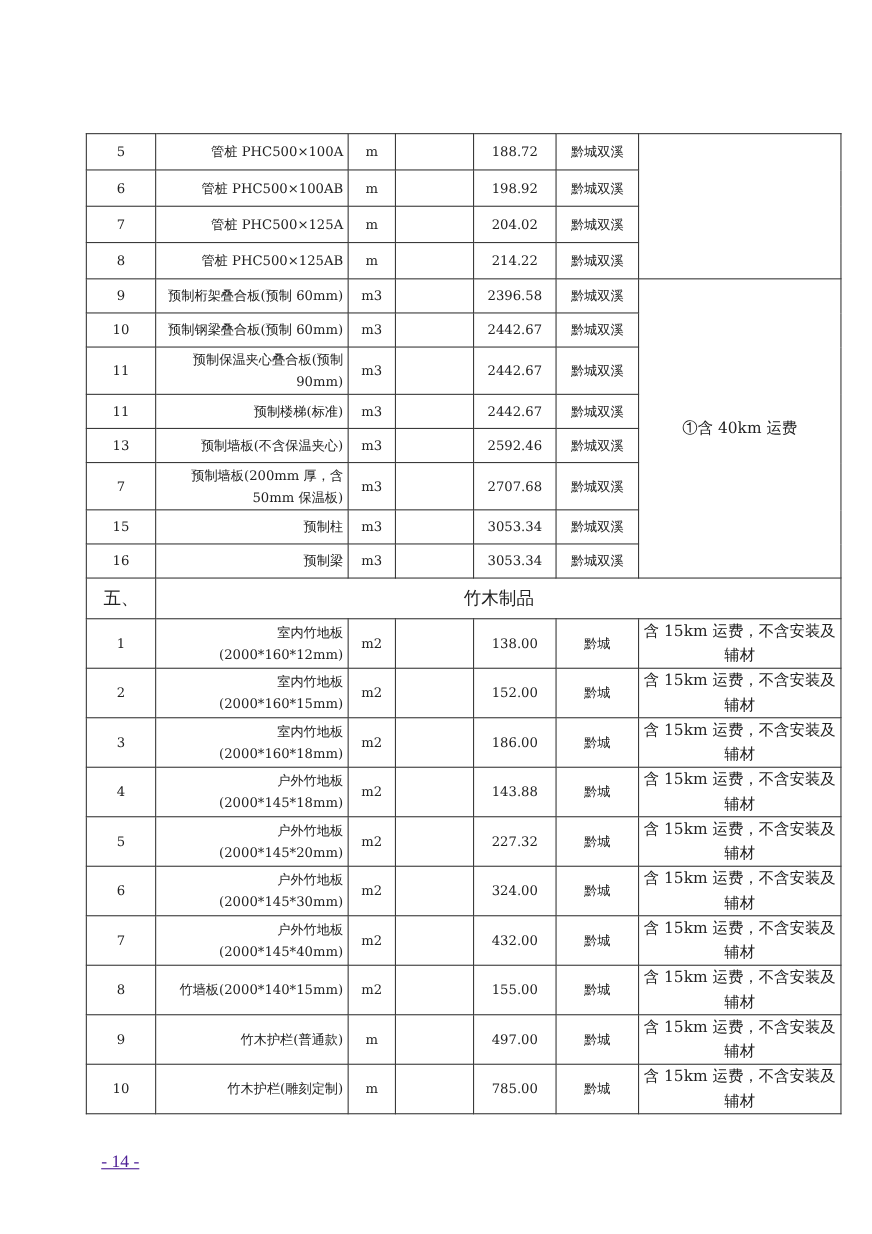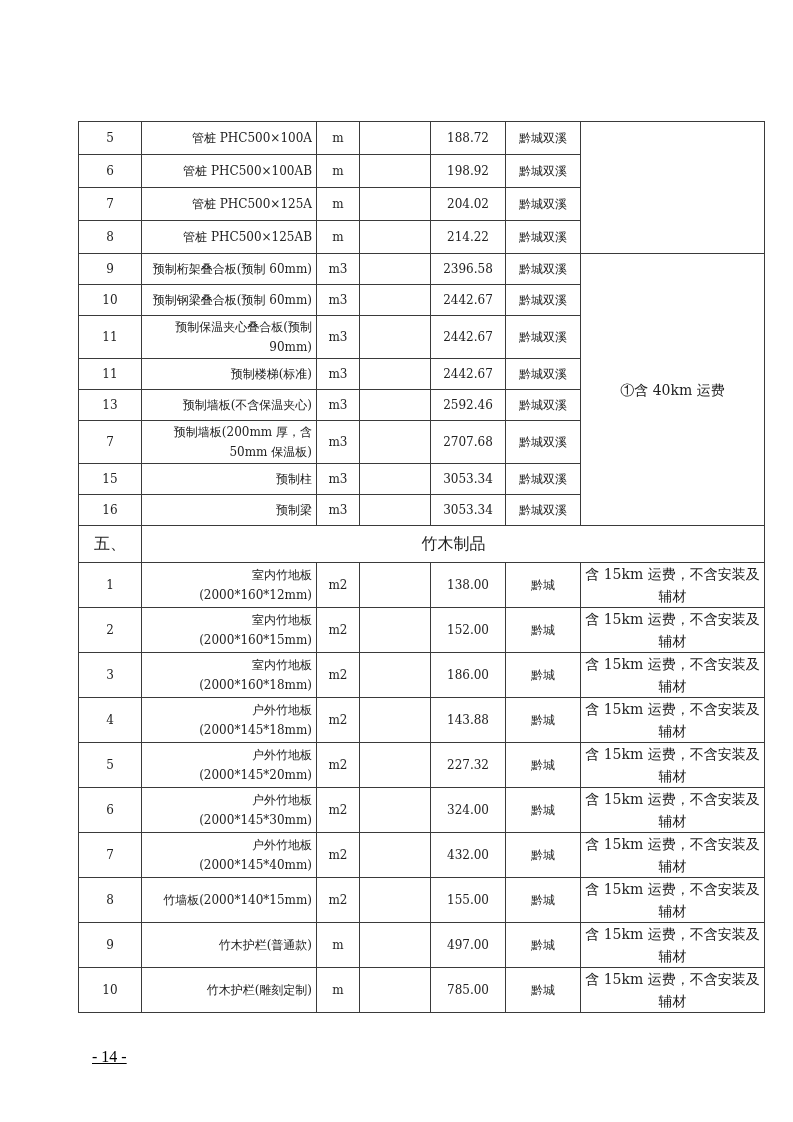--- a/index.html
+++ b/index.html
@@ -18,21 +18,21 @@
   table.price td.remark { font-size: 14px; line-height: 22px; padding: 0 2px; }
   tr.r34 td { height: 32px; }
   tr.r31 td { height: 30px; }
   tr.r44 td { height: 42px; }
   tr.r41 td { height: 40px; }
   tr.sec td { height: 36px; font-size: 16px; font-family: "DejaVu Sans", "Liberation Sans", sans-serif; font-weight: 500; }
   tr.sec td.sec-num { text-align: center; }
   tr.sec td.sec-title { text-align: center; padding-left: 5px; }
   .unit, .price-val { font-family: "DejaVu Serif", "Liberation Serif", serif; }
   .page-num { position: absolute; left: 92px; top: 1048px; font-size: 16px;
-              font-family: "Liberation Serif", serif; color: #000000; text-decoration: underline; }
+              font-family: "Liberation Serif", serif; color: #4c1d95; text-decoration: underline; }
 </style>
 </head>
 <body>
 
 <table class="price">
   <colgroup>
     <col style="width:63px">
       <col style="width:175px">
       <col style="width:43px">
     <col style="width:71px">

